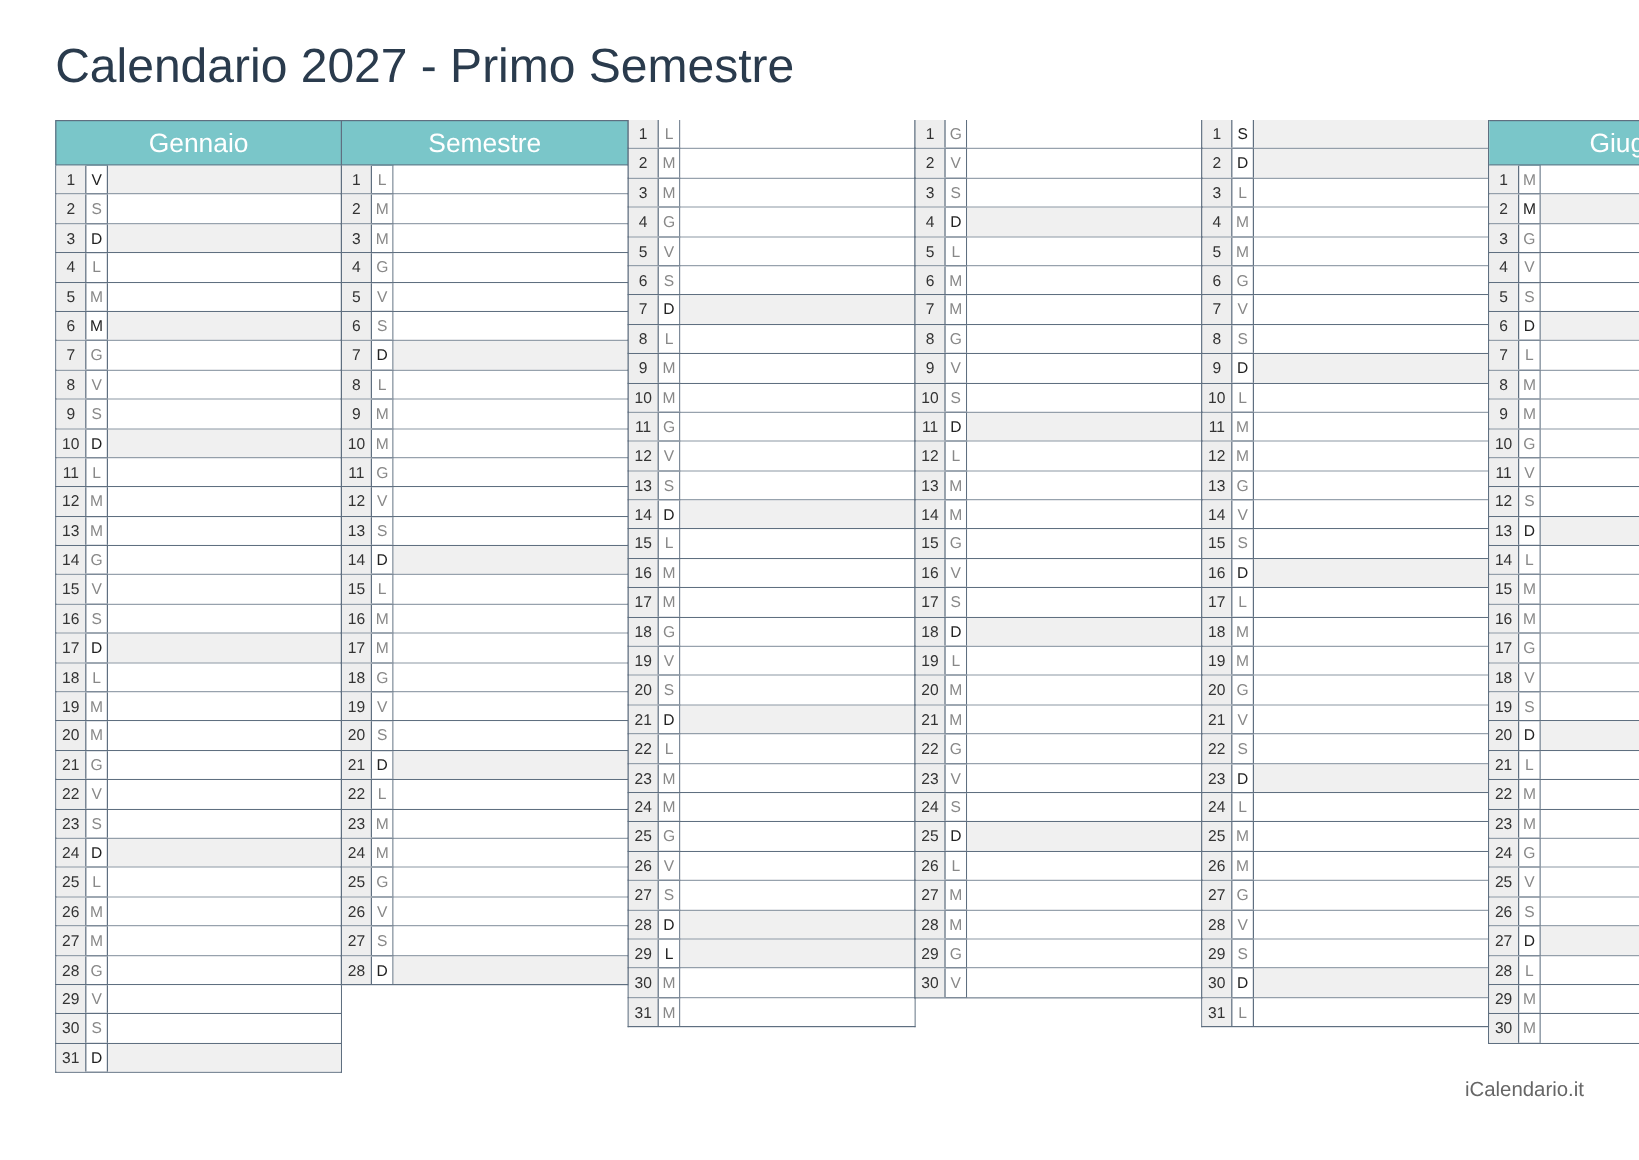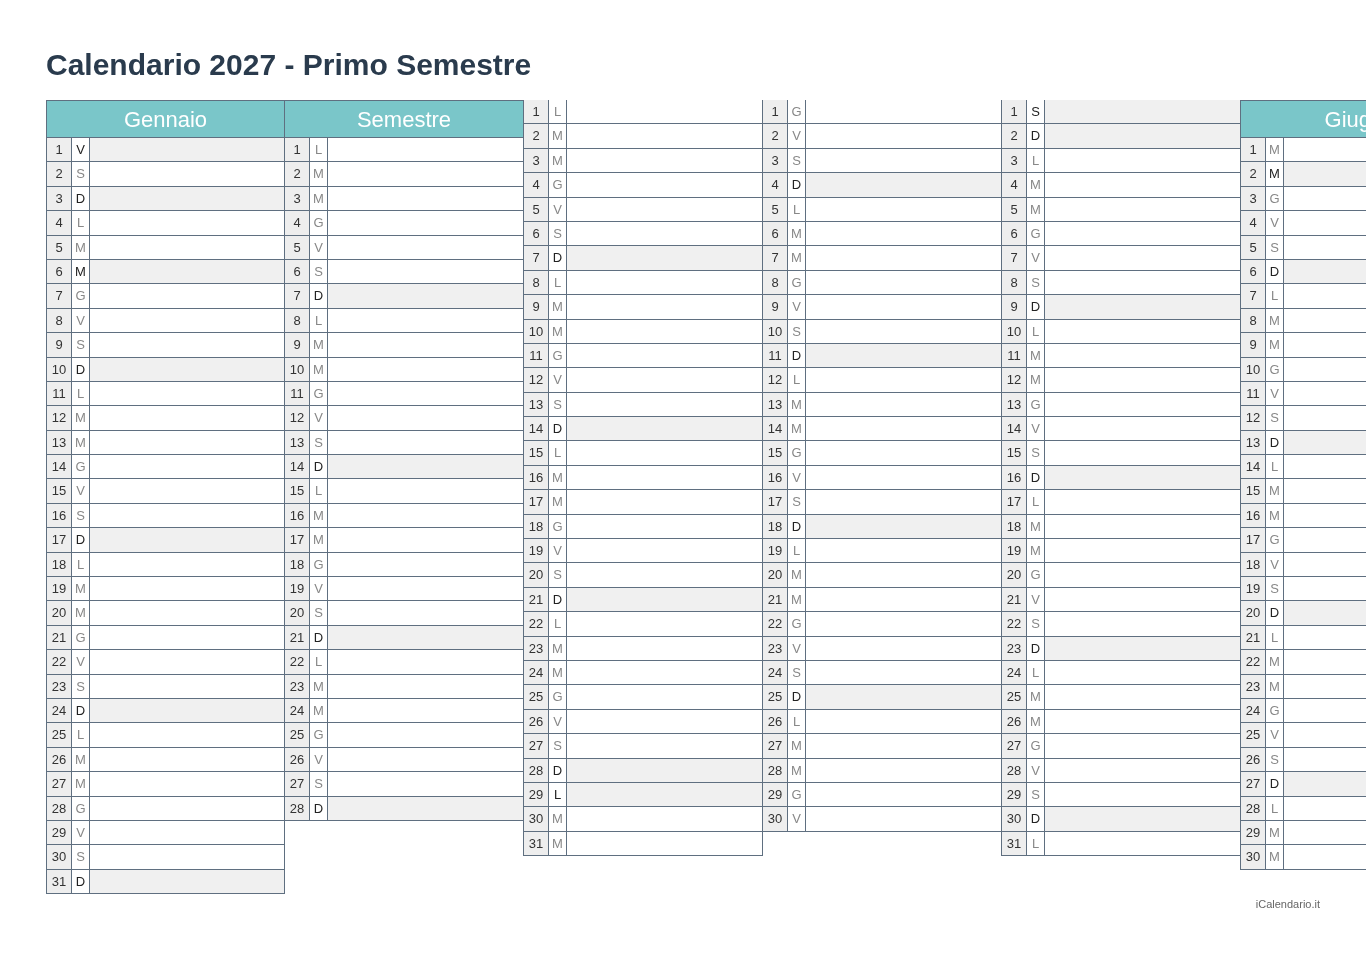--- a/index.html
+++ b/index.html
@@ -1,30 +1,30 @@
 <!DOCTYPE html>
 <html><head>
 <meta charset="utf-8">
 <style>
   html, body { margin:0; padding:0; background:#ffffff; }
   body { width:1366px; height:967px; position:relative; font-family:"Liberation Sans", sans-serif; color:#2c3e50; overflow:hidden; }
-  .title { position:absolute; left:46px; top:40px; font-size:30px; line-height:50px; color:#2a3b4d; font-weight:bold; margin:0; }
+  .title { position:absolute; left:46px; top:30px; font-size:40px; line-height:50px; color:#2a3b4d; font-weight:normal; margin:0; }
   .cal { position:absolute; left:46px; top:100px; display:flex; }
   .month { width:239px; position:relative; }
   .month-header { height:38px; background:#7ac6c9; color:#ffffff; font-size:22px; line-height:38px; text-align:center; border:1px solid #5f6f80; border-left:none; box-sizing:border-box; }
   .month:first-child .month-header { border-left:1px solid #5f6f80; }
   .row { display:flex; height:24.4px; box-sizing:border-box; border-bottom:1px solid #5f6f80; border-right:1px solid #5f6f80; }
   .month:first-child .row { border-left:1px solid #5f6f80; }
   .month:not(:first-child) .row { border-left:1px solid #5f6f80; margin-left:-1px; }
   .day-num { width:25px; background:#eeeeee; border-right:1px solid #5f6f80; font-size:13px; text-align:center; line-height:23px; color:#333; box-sizing:border-box; }
   .day-letter { width:18px; border-right:1px solid #5f6f80; font-size:13px; text-align:center; line-height:23px; color:#888; box-sizing:border-box; }
   .note { flex:1; background:#ffffff; }
   .row.hl .note { background:#f0f0f0; }
   .row.hl .day-letter { color:#222; }
-  .footer { position:absolute; right:46px; top:898px; font-size:11px; color:#666; }
+  .footer { position:absolute; right:46px; top:898px; font-size:17px; color:#666; }
 </style>
 </head>
 <body>
 
 <h1 class="title">Calendario 2027 - Primo Semestre</h1>
 
 <div class="cal" id="cal">
     <div class="month">
       <div class="month-header">Gennaio</div>
       <div class="row hl">

